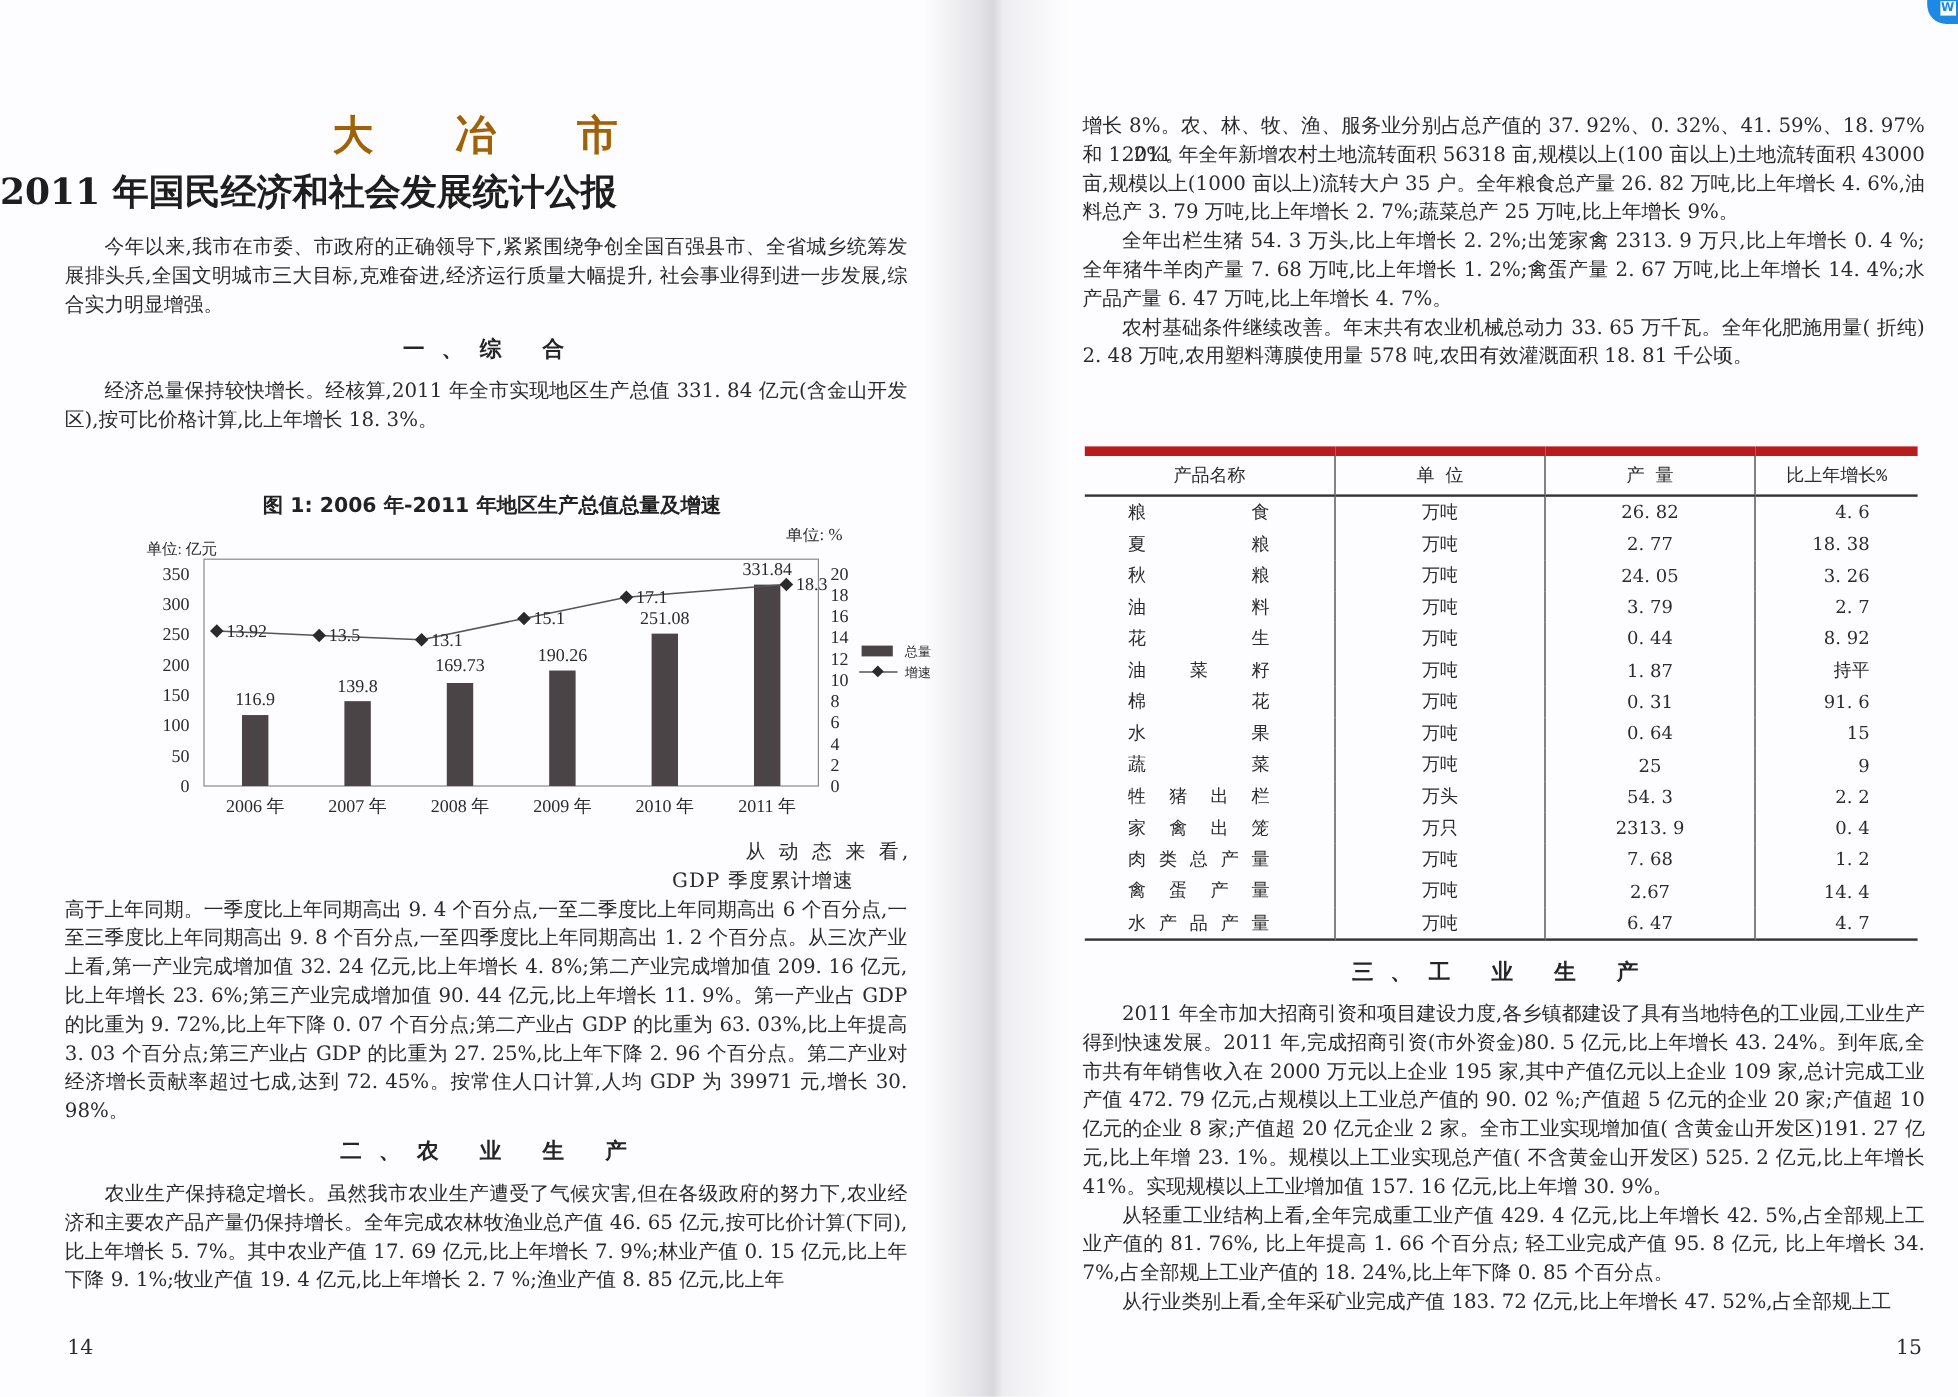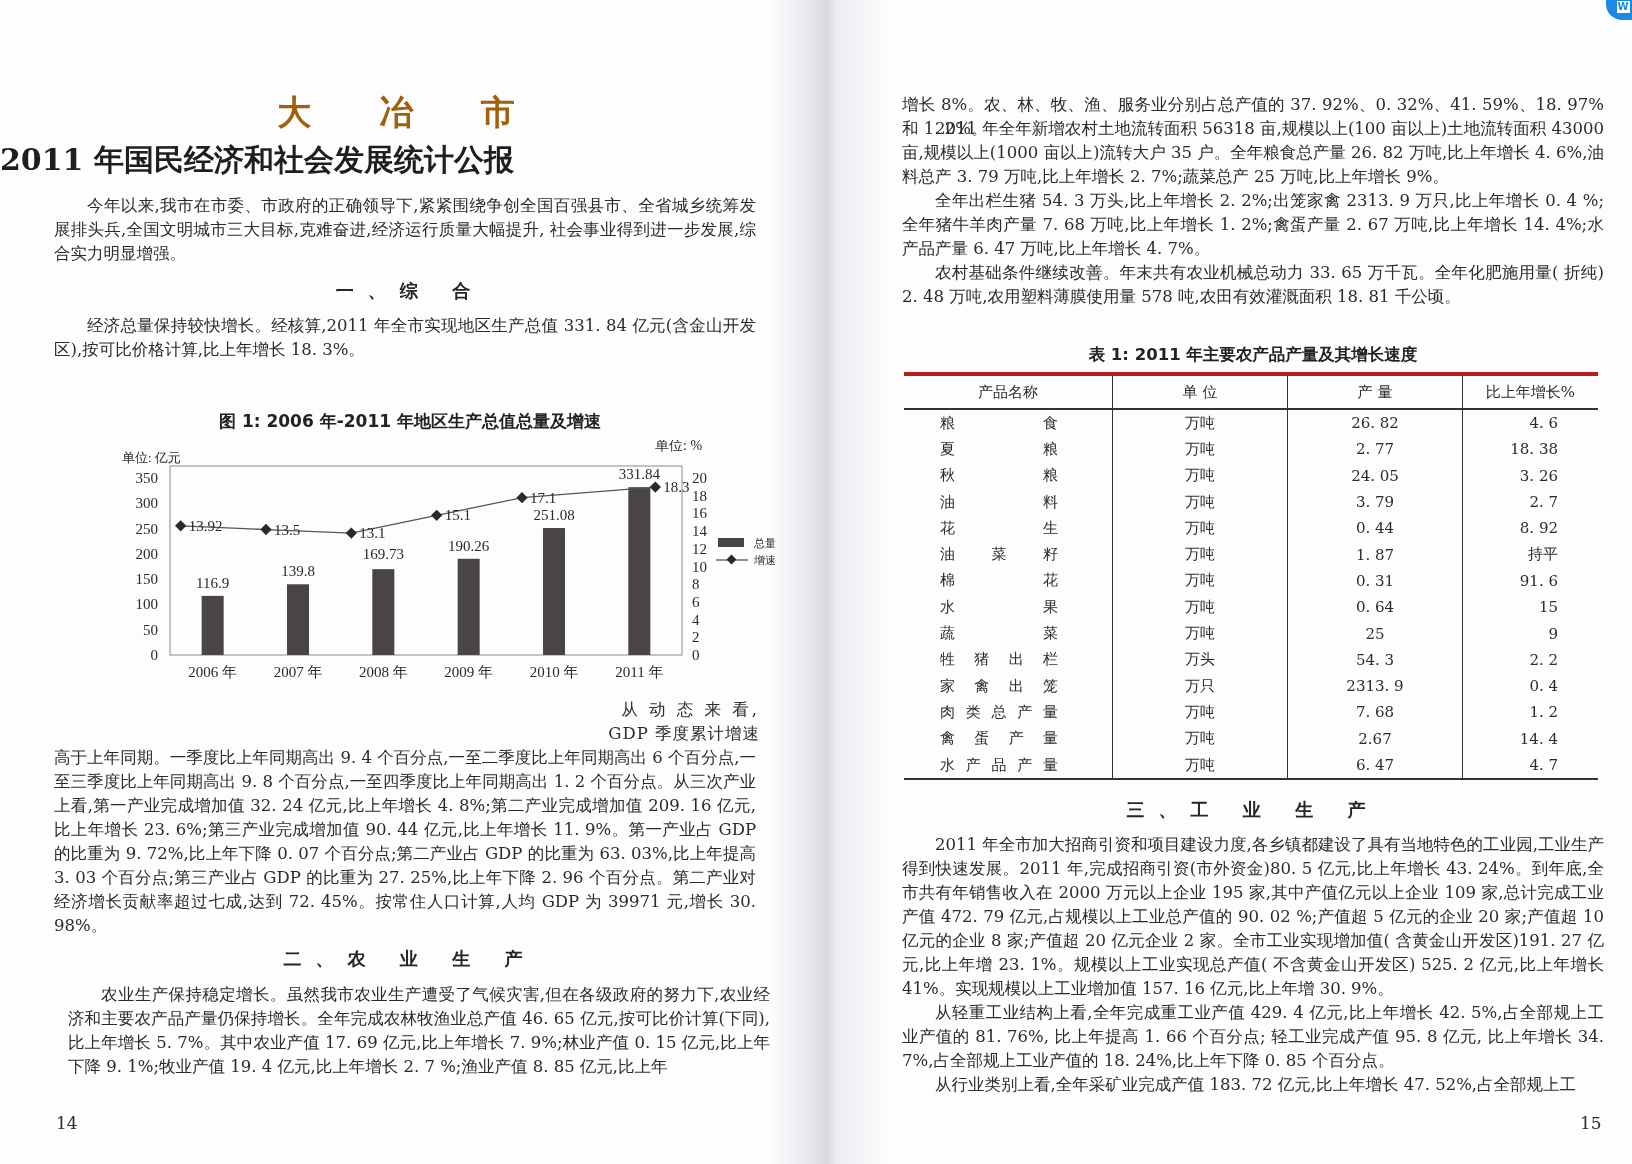--- a/index.html
+++ b/index.html
@@ -26,21 +26,21 @@
   .pagenum { font-size:17px; color:#2a2a2a; }
 
   
   .chart { position:absolute; left:60px; top:440px; width:720px; height:270px; }
   .chart svg { position:absolute; left:0; top:0; }
   .chart text { font-family:"Liberation Serif",serif; fill:#2a2a2a; }
 
   
   .tbl-title { font-family:"DejaVu Sans","Liberation Sans",sans-serif; font-weight:bold; font-size:16.5px; color:#222; }
   table.agri { position:absolute; left:904px; top:372px; width:694px; border-collapse:collapse; font-size:15px; color:#2b2b2b; }
-  table.agri th { font-weight:normal; height:30px; border-top:4px solid #b91c1c; border-bottom:2px solid #333; }
+  table.agri th { font-weight:normal; height:30px; border-top:8px solid #b91c1c; border-bottom:2px solid #333;font-family:Liberation Mono, monospace; }
   table.agri td { height:26.3px; padding:0; }
   table.agri th + th, table.agri td + td { border-left:1.5px solid #333; }
   table.agri tbody tr:last-child td { border-bottom:2px solid #333; }
   .c-name { width:172px; padding-left:36px !important; text-align:left; }
   .c-unit { width:172px; text-align:center; }
   .c-qty  { width:172px; text-align:center; }
   .c-rate { text-align:right; padding-right:40px !important; }
   .name-spread { display:inline-flex; justify-content:space-between; width:118px; }
 
   .word-badge {
@@ -121,38 +121,37 @@
         <text x="603.3333333333333" y="52.04499999999999" font-size="15">18.3</text>
         <rect x="658" y="98" width="26" height="9" fill="#4a4446"></rect>
         <text x="694" y="107" font-size="11">总量</text>
         <line x1="656" y1="120" x2="688" y2="120" stroke="#555555" stroke-width="1.3"></line>
         <rect x="668" y="116" width="7" height="7" fill="#2a2a2a" transform="rotate(45 671.5 119.5)"></rect>
         <text x="694" y="124" font-size="11">增速</text>
       </svg>
   </div>
 
   <div class="blk para" style="left:600px; top:698px; width:160px; text-align:right; letter-spacing:3px;">从 动 态 来 看,</div>
-  <div class="blk para" style="left:560px; top:722px; width:200px; text-align:right; letter-spacing:1px;">GDP 季度累计增速</div>
+  <div class="blk para" style="left:560px; top:722px; width:200px; letter-spacing:1px;">GDP 季度累计增速</div>
 
   <div class="blk para" style="left:54px; top:746px; width:702px;">高于上年同期。一季度比上年同期高出 9. 4 个百分点,一至二季度比上年同期高出 6 个百分点,一至三季度比上年同期高出 9. 8 个百分点,一至四季度比上年同期高出 1. 2 个百分点。从三次产业上看,第一产业完成增加值 32. 24 亿元,比上年增长 4. 8%;第二产业完成增加值 209. 16 亿元,比上年增长 23. 6%;第三产业完成增加值 90. 44 亿元,比上年增长 11. 9%。第一产业占 GDP 的比重为 9. 72%,比上年下降 0. 07 个百分点;第二产业占 GDP 的比重为 63. 03%,比上年提高 3. 03 个百分点;第三产业占 GDP 的比重为 27. 25%,比上年下降 2. 96 个百分点。第二产业对经济增长贡献率超过七成,达到 72. 45%。按常住人口计算,人均 GDP 为 39971 元,增长 30. 98%。</div>
 
   <div class="blk sec-head" style="left:0; width:820px; top:947px;">二、农 业 生 产</div>
 
-  <div class="blk para indent" style="left:68px; top:983px; width:702px;">农业生产保持稳定增长。虽然我市农业生产遭受了气候灾害,但在各级政府的努力下,农业经济和主要农产品产量仍保持增长。全年完成农林牧渔业总产值 46. 65 亿元,按可比价计算(下同),比上年增长 5. 7%。其中农业产值 17. 69 亿元,比上年增长 7. 9%;林业产值 0. 15 亿元,比上年下降 9. 1%;牧业产值 19. 4 亿元,比上年增长 2. 7 %;渔业产值 8. 85 亿元,比上年</div>
+  <div class="blk para indent" style="left:54px; top:983px; width:702px;">农业生产保持稳定增长。虽然我市农业生产遭受了气候灾害,但在各级政府的努力下,农业经济和主要农产品产量仍保持增长。全年完成农林牧渔业总产值 46. 65 亿元,按可比价计算(下同),比上年增长 5. 7%。其中农业产值 17. 69 亿元,比上年增长 7. 9%;林业产值 0. 15 亿元,比上年下降 9. 1%;牧业产值 19. 4 亿元,比上年增长 2. 7 %;渔业产值 8. 85 亿元,比上年</div>
 
   <div class="blk pagenum" style="left:56px; top:1113px;">14</div>
 </div>
 
 <div class="page page-right">
   <div class="blk para" style="left:82px; top:93px; width:702px;">增长 8%。农、林、牧、渔、服务业分别占总产值的 37. 92%、0. 32%、41. 59%、18. 97%和 1. 2%。</div>
   <div class="blk para indent" style="left:82px; top:117px; width:702px;">2011 年全年新增农村土地流转面积 56318 亩,规模以上(100 亩以上)土地流转面积 43000 亩,规模以上(1000 亩以上)流转大户 35 户。全年粮食总产量 26. 82 万吨,比上年增长 4. 6%,油料总产 3. 79 万吨,比上年增长 2. 7%;蔬菜总产 25 万吨,比上年增长 9%。</div>
   <div class="blk para indent" style="left:82px; top:189px; width:702px;">全年出栏生猪 54. 3 万头,比上年增长 2. 2%;出笼家禽 2313. 9 万只,比上年增长 0. 4 %;全年猪牛羊肉产量 7. 68 万吨,比上年增长 1. 2%;禽蛋产量 2. 67 万吨,比上年增长 14. 4%;水产品产量 6. 47 万吨,比上年增长 4. 7%。</div>
   <div class="blk para indent" style="left:82px; top:261px; width:702px;">农村基础条件继续改善。年末共有农业机械总动力 33. 65 万千瓦。全年化肥施用量( 折纯) 2. 48 万吨,农用塑料薄膜使用量 578 吨,农田有效灌溉面积 18. 81 千公顷。</div>
 
-  <div class="blk tbl-title" style="left:82px; width:702px; top:344px; text-align:center;">表 1: 2011 年主要农产品产量及其增长速度</div>
 </div>
 
 <table class="agri">
   <thead>
     <tr>
       <th class="c-unit" style="width:172px">产品名称</th>
       <th class="c-unit">单 位</th>
       <th class="c-qty">产 量</th>
       <th>比上年增长%</th>
     </tr>

